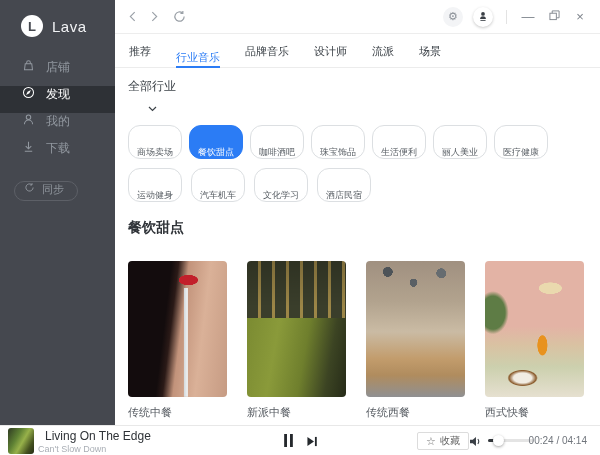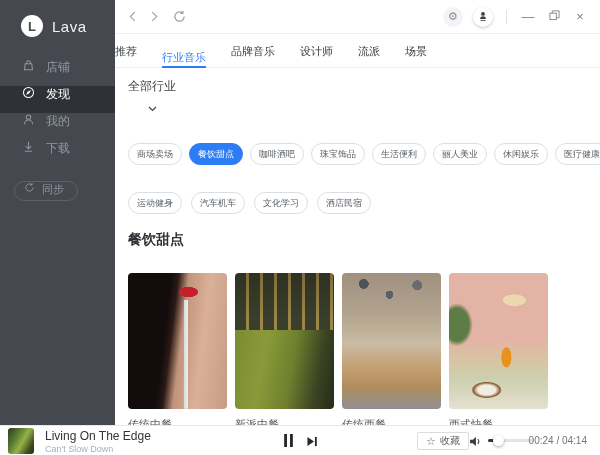--- a/index.html
+++ b/index.html
@@ -29,37 +29,37 @@
   .tb-right { margin-left:auto; display:flex; align-items:center; gap:10px; padding-right:12px; }
   .circle-btn { width:20px; height:20px; border-radius:50%; background:#f3f4f6; display:flex;
     align-items:center; justify-content:center; color:#8a9097; font-size:11px; cursor:pointer; border:none; }
   .avatar-btn { background:#fff; box-shadow:0 1px 3px rgba(0,0,0,.22); }
   .tb-sep { width:1px; height:14px; background:#e3e3e3; margin:0 3px; }
   .win-btn { width:16px; height:16px; display:flex; align-items:center; justify-content:center;
     color:#7d838b; font-size:13px; cursor:pointer; background:none; border:none; }
 
   
   .tabs { position:absolute; left:115px; top:35px; width:485px; height:33px; background:#fff;
-    border-bottom:1px solid #ececec; display:flex; align-items:stretch; gap:25px; }
+    border-bottom:1px solid #ececec; display:flex; align-items:stretch; gap:25px; padding-left:14px; }
   .tab { font-size:11px; color:#3c4248; display:flex; align-items:center; position:relative; cursor:pointer; }
   .tab.active { color:#2b7cf5;margin-top:12px; }
   .tab.active::after { content:""; position:absolute; bottom:-1px; left:0; right:0; height:2px; background:#2b7cf5; }
 
   
   .content { position:absolute; left:115px; top:69px; width:485px; height:386px; background:#fff;
     padding:9px 0 0 13px; overflow:hidden; }
   .filter-row { display:flex; align-items:center; gap:6px; font-size:12px; color:#3c4248;
     cursor:pointer; width:fit-content;flex-direction:column; }
   .chips-row { display:flex; gap:7px; margin-top:10px; }
   .chips-row.second { margin-top:9px;gap:9px; }
-  .chip { height:22px; line-height:20px; padding:0 8px; border:1px solid #dcdfe2; border-radius:12px;
-    font-size:9px; color:#5a6066; cursor:pointer; background:#fff; white-space:nowrap;margin-top:18px; }
+  .chip { height:22px; line-height:20px; padding:16px 8px; border:1px solid #dcdfe2; border-radius:12px;
+    font-size:9px; color:#5a6066; cursor:pointer; background:#fff; white-space:nowrap; }
   .chip.active { background:#2b7cf5; border-color:#2b7cf5; color:#fff; }
   .section-title { margin-top:17px; font-size:14px; font-weight:bold; color:#2f3338; }
-  .cards { display:flex; gap:8px; margin-top:24px; }
+  .cards { display:flex; gap:20px; margin-top:24px; }
   .cards.second { margin-top:15px; }
   .card { width:99px; cursor:pointer; }
   .card-img { width:99px; height:136px; border-radius:4px; background-repeat:no-repeat; background-color:#ddd; }
   .card-label { margin-top:8px; font-size:11px; color:#555a60; }
 
   
   .img-c1 { background-image:
       radial-gradient(ellipse 15px 8px at 61% 14%, #c2202b 62%, rgba(194,32,43,0) 66%),
       linear-gradient(90deg, rgba(0,0,0,0) 56%, #d7dcdf 57%, #eef1f2 60%, rgba(0,0,0,0) 61%),
       linear-gradient(97deg, #130c0d 38%, #2b1a17 44%, #c2937b 53%, #dab198 72%, #c69b83 100%);
@@ -96,21 +96,21 @@
   .img-c8 { background-image:
       radial-gradient(circle at 76% 66%, #d3c48e 0 18%, #93935f 30%, rgba(0,0,0,0) 44%),
       linear-gradient(100deg, #8a5a36 0 28%, #7c6b48 48%, #68683f 68%, #4f5633 100%); }
 
   
   .player { position:absolute; left:0; bottom:0; width:600px; height:30px; background:#fff;
     border-top:1px solid #e8e8e8; z-index:5; }
   .thumb { position:absolute; left:8px; top:2px; width:26px; height:26px; border-radius:3px;
     background:linear-gradient(120deg,#2e3a22 0%,#5f8234 35%,#97b14a 55%,#44511f 80%,#232a14 100%); }
   .track-title { position:absolute; left:45px; top:3px; font-size:12px; color:#2f3338; }
-  .track-sub { position:absolute; left:45px; top:18px; font-size:9px; color:#a9aeb5; }
+  .track-sub { position:absolute; left:38px; top:18px; font-size:9px; color:#a9aeb5; }
   .pause-btn { position:absolute; left:283px; top:8px; cursor:pointer; background:none; border:none; }
   .next-btn { position:absolute; left:306px; top:9px; cursor:pointer; background:none; border:none; }
   .fav-btn { position:absolute; left:417px; top:6px; height:18px; border:1px solid #dcdcdc;
     border-radius:2px; font-size:10px; color:#666; padding:0 8px; display:flex; gap:4px;
     align-items:center; background:#fff; cursor:pointer; }
   .fav-star { font-size:11px; color:#777; }
   .speaker-btn { position:absolute; left:469px; top:9px; background:none; border:none; cursor:pointer; }
   .volume { position:absolute; left:488px; top:13px; width:46px; height:3px; background:#e4e4e4;
     border-radius:2px; cursor:pointer; }
   .volume-fill { width:9px; height:3px; background:#33373c; border-radius:2px; }
@@ -245,21 +245,20 @@
       </span>
     </div>
 
     <div class="chips-row">
       <button class="chip">商场卖场</button>
       <button class="chip active">餐饮甜点</button>
       <button class="chip">咖啡酒吧</button>
       <button class="chip">珠宝饰品</button>
       <button class="chip">生活便利</button>
       <button class="chip">丽人美业</button>
-      <button class="chip">休闲娱乐</button>
       <button class="chip">医疗健康</button>
     </div>
     <div class="chips-row second">
       <button class="chip">运动健身</button>
       <button class="chip">汽车机车</button>
       <button class="chip">文化学习</button>
       <button class="chip">酒店民宿</button>
     </div>
 
     <div class="section-title">餐饮甜点</div>

